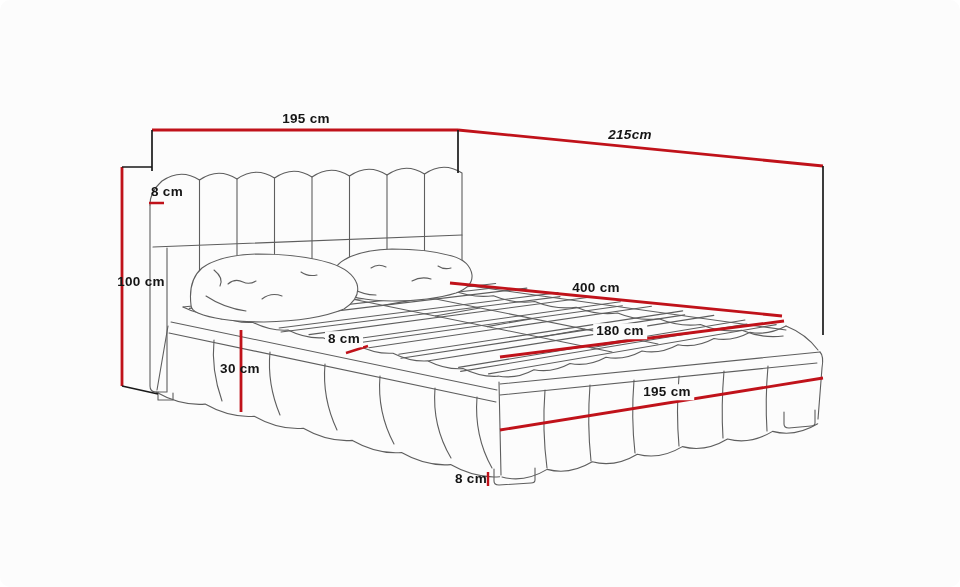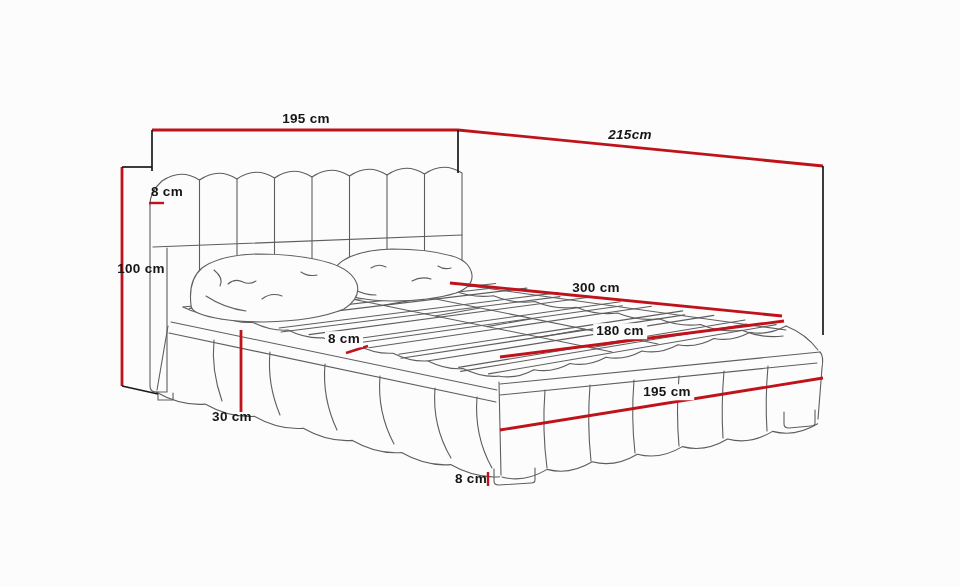--- a/index.html
+++ b/index.html
@@ -1,20 +1,20 @@
 <!DOCTYPE html>
 <html style="--bg: #fcfcfc; --dim: #c0121a; --ext: #191919; --sketch: #5e5e5e; --label: #151515;"><head>
 <meta charset="utf-8">
 <style>
   :root{
     --bg:#fcfcfc; --dim:#c0121a; --ext:#191919; --sketch:#5e5e5e; --label:#151515;
   }
   html,body{margin:0;padding:0;}
   body{background:#ffffff;font-family:"Liberation Sans",sans-serif;}
-  .stage{position:relative;width:960px;height:587px;background:var(--bg);overflow:hidden;}
+  .stage{position:relative;width:960px;height:587px;background:var(--bg);overflow:hidden;border-radius:10px;}
   svg{position:absolute;left:0;top:0;}
   .sketch path, .sketch line{stroke:var(--sketch);stroke-width:1.1;fill:none;stroke-linecap:round;stroke-linejoin:round;}
   .sketch .pillow{fill:var(--bg);}
   .dims path{stroke:var(--dim);stroke-width:2.8;fill:none;stroke-linecap:butt;}
   .dims path.tick{stroke-width:2.4;}
   .exts path{stroke:var(--ext);stroke-width:1.7;fill:none;stroke-linecap:butt;}
   .dim-label{
     position:absolute;transform:translate(-50%,-50%);
     font:700 13.5px "Liberation Sans",sans-serif;color:var(--label);
     letter-spacing:.3px;white-space:nowrap;line-height:1;
@@ -146,20 +146,20 @@
       <path d="M458,130 L458,173"></path>
       <path d="M823,166 L823,335"></path>
       <path d="M122,167 L152,167"></path>
       <path d="M122,386 L158,394"></path>
     </g>
   </svg>
 
   <div class="dim-label" style="left:306px;top:119px;">195 cm</div>
   <div class="dim-label" style="left:630px;top:135px;font-style:italic;">215cm</div>
   <div class="dim-label" style="left:167px;top:192px;">8 cm</div>
-  <div class="dim-label" style="left:141px;top:269px;">100 cm</div>
-  <div class="dim-label" style="left:596px;top:288px;">300 cm</div>
+  <div class="dim-label" style="left:141px;top:282px;">100 cm</div>
+  <div class="dim-label" style="left:596px;top:288px;">400 cm</div>
   <div class="dim-label bg" style="left:620px;top:331px;text-align:center;">180 cm</div>
   <div class="dim-label bg" style="left:344px;top:339px;">8 cm</div>
-  <div class="dim-label" style="left:232px;top:369px;margin-top:48px;">30 cm</div>
+  <div class="dim-label" style="left:240px;top:369px;">30 cm</div>
   <div class="dim-label bg" style="left:667px;top:392px;">195 cm</div>
   <div class="dim-label" style="left:471px;top:479px;">8 cm</div>
 </div>
 
 </body></html>

